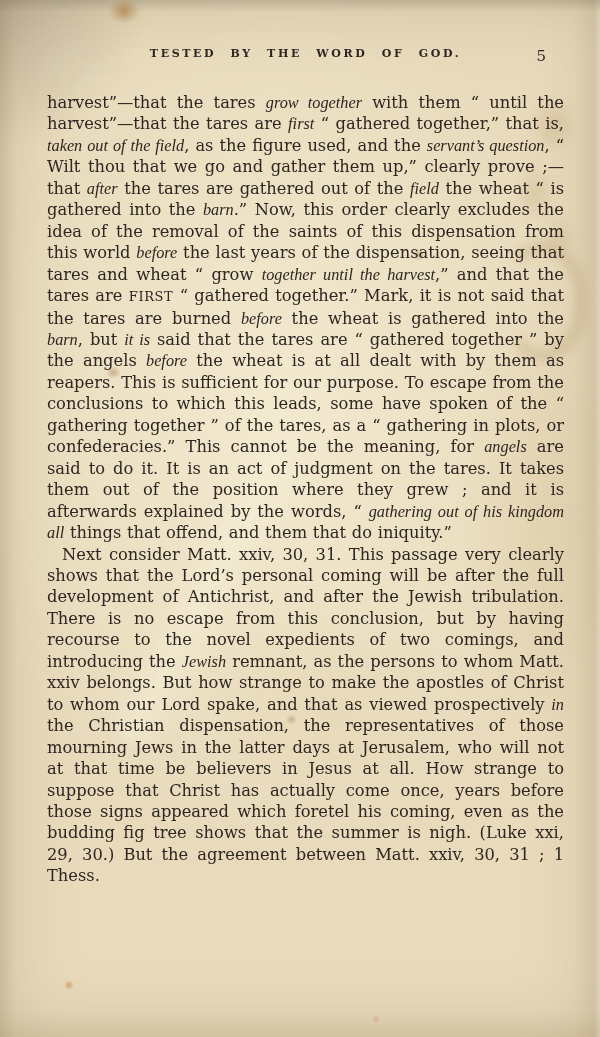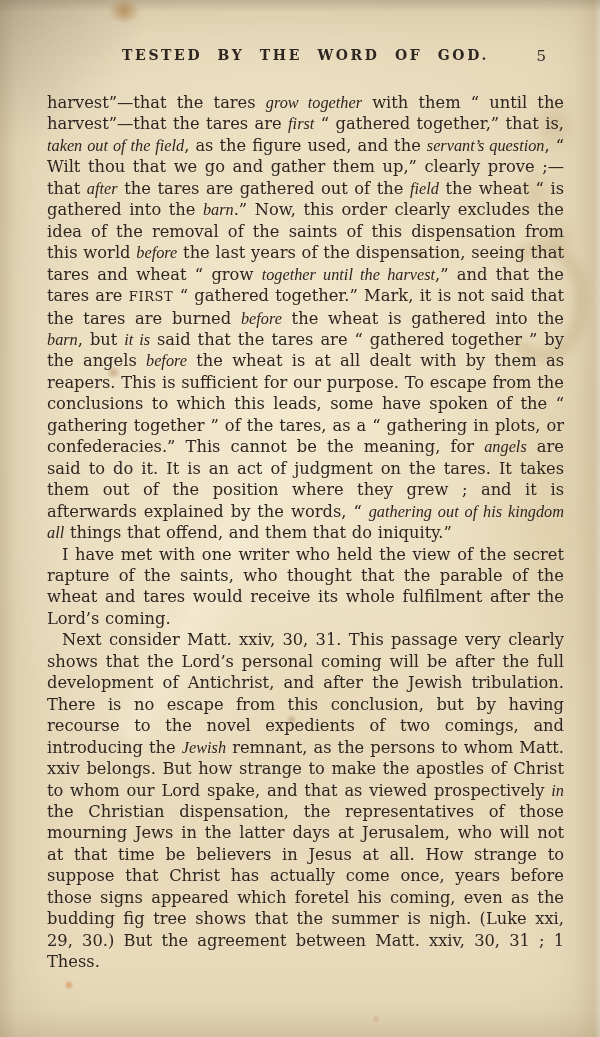--- a/index.html
+++ b/index.html
@@ -48,21 +48,21 @@
                      transform: rotate(28deg); filter: blur(5px); border-radius: 40px; }
   .patch-right     { right: -20px; top: 300px; width: 160px; height: 430px;
                      background: radial-gradient(ellipse, rgba(206,182,132,.22), rgba(206,182,132,0) 70%); filter: blur(6px); }
   .patch-mid       { left: 200px; top: 590px; width: 240px; height: 220px;
                      background: radial-gradient(ellipse, rgba(214,194,146,.18), rgba(214,194,146,0) 70%); filter: blur(6px); }
 
   
   .page-header { position: absolute; top: 47px; left: 47px; width: 517px; height: 22px; }
   .running-title {
     display: block; text-align: center;
-    font-size: 14px; font-weight: 700; letter-spacing: 2.6px; word-spacing: 8px;
+    font-size: 11px; font-weight: 700; letter-spacing: 2.6px; word-spacing: 8px;
     color: var(--ink, #2e2620);
   }
   .page-number {
     position: absolute; right: 18px; top: 0;
     font-size: 15px; color: var(--ink, #2e2620);
   }
 
   
   .page-body {
     position: absolute; top: 92px; left: 47px; width: 517px;
@@ -94,17 +94,16 @@
   <div class="stain patch-right"></div>
   <div class="stain patch-mid"></div>
 
   <header class="page-header">
     <span class="running-title">TESTED BY THE WORD OF GOD.</span>
     <span class="page-number">5</span>
   </header>
 
   <main class="page-body">
       <p><span>harvest”—that the tares </span><em>grow together</em><span> with them “ until the harvest”—that the tares are </span><em>first</em><span> “ gathered together,” that is, </span><em>taken out of the field</em><span>, as the figure used, and the </span><em>servant’s question</em><span>, “ Wilt thou that we go and gather them up,” clearly prove ;—that </span><em>after</em><span> the tares are gathered out of the </span><em>field</em><span> the wheat “ is gathered into the </span><em>barn</em><span>.” Now, this order clearly excludes the idea of the removal of the saints of this dispensation from this world </span><em>before</em><span> the last years of the dispensation, seeing that tares and wheat “ grow </span><em>together until the harvest</em><span>,” and that the tares are </span><span class="sc">FIRST</span><span> “ gathered together.” Mark, it is not said that the tares are burned </span><em>before</em><span> the wheat is gathered into the </span><em>barn</em><span>, but </span><em>it is</em><span> said that the tares are “ gathered together ” by the angels </span><em>before</em><span> the wheat is at all dealt with by them as reapers. This is sufficient for our purpose. To escape from the conclusions to which this leads, some have spoken of the “ gathering together ” of the tares, as a “ gathering in plots, or confederacies.” This cannot be the meaning, for </span><em>angels</em><span> are said to do it. It is an act of judgment on the tares. It takes them out of the position where they grew ; and it is afterwards explained by the words, “ </span><em>gathering out of his kingdom all</em><span> things that offend, and them that do iniquity.”</span></p>
-      <p class="indent"><span>I have met with one writer who held the view of the secret rapture of the saints, who thought that the parable of the wheat and tares would receive its whole fulfilment after the Lord’s coming.</span></p>
       <p class="indent"><span>Next consider Matt. xxiv, 30, 31. This passage very clearly shows that the Lord’s personal coming will be after the full development of Antichrist, and after the Jewish tribulation. There is no escape from this conclusion, but by having recourse to the novel expedients of two comings, and introducing the </span><em>Jewish</em><span> remnant, as the persons to whom Matt. xxiv belongs. But how strange to make the apostles of Christ to whom our Lord spake, and that as viewed prospectively </span><em>in</em><span> the Christian dispensation, the representatives of those mourning Jews in the latter days at Jerusalem, who will not at that time be believers in Jesus at all. How strange to suppose that Christ has actually come once, years before those signs appeared which foretel his coming, even as the budding fig tree shows that the summer is nigh. (Luke xxi, 29, 30.) But the agreement between Matt. xxiv, 30, 31 ; 1 Thess.</span></p>
     </main>
 
 </div>
 
 </body></html>

